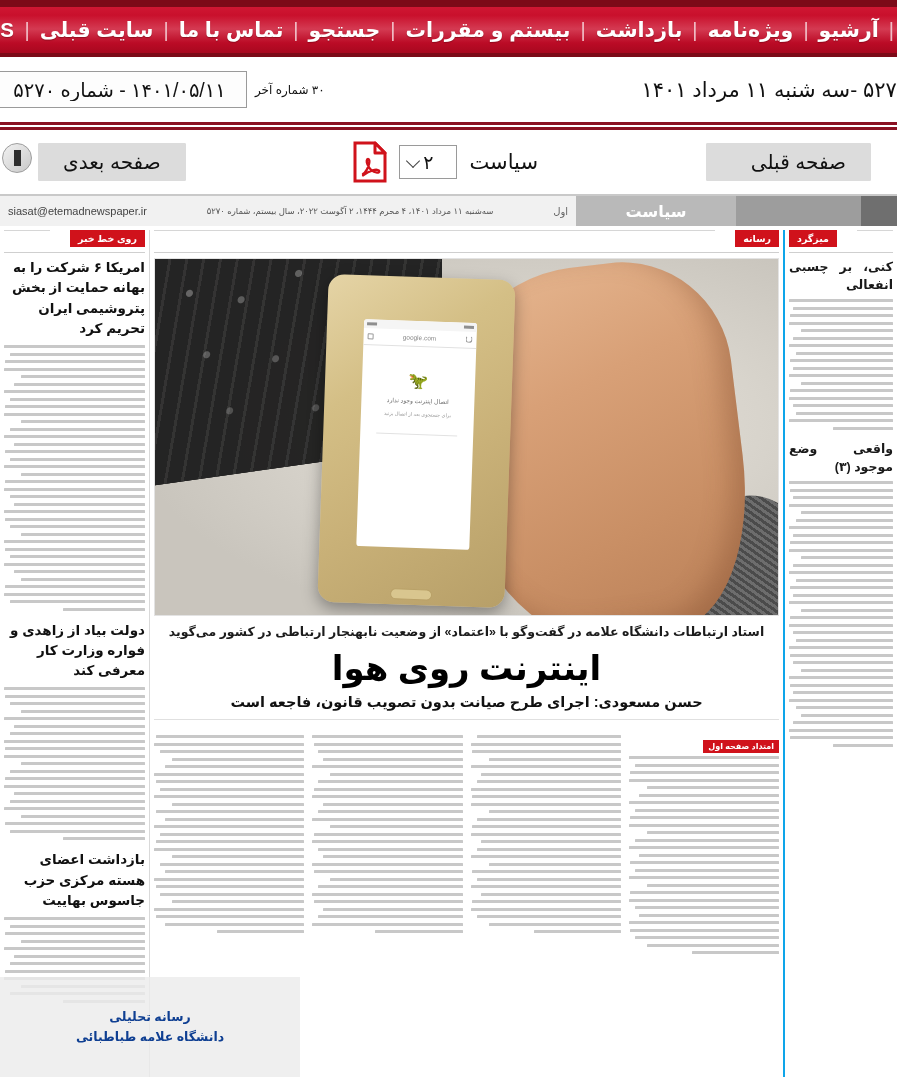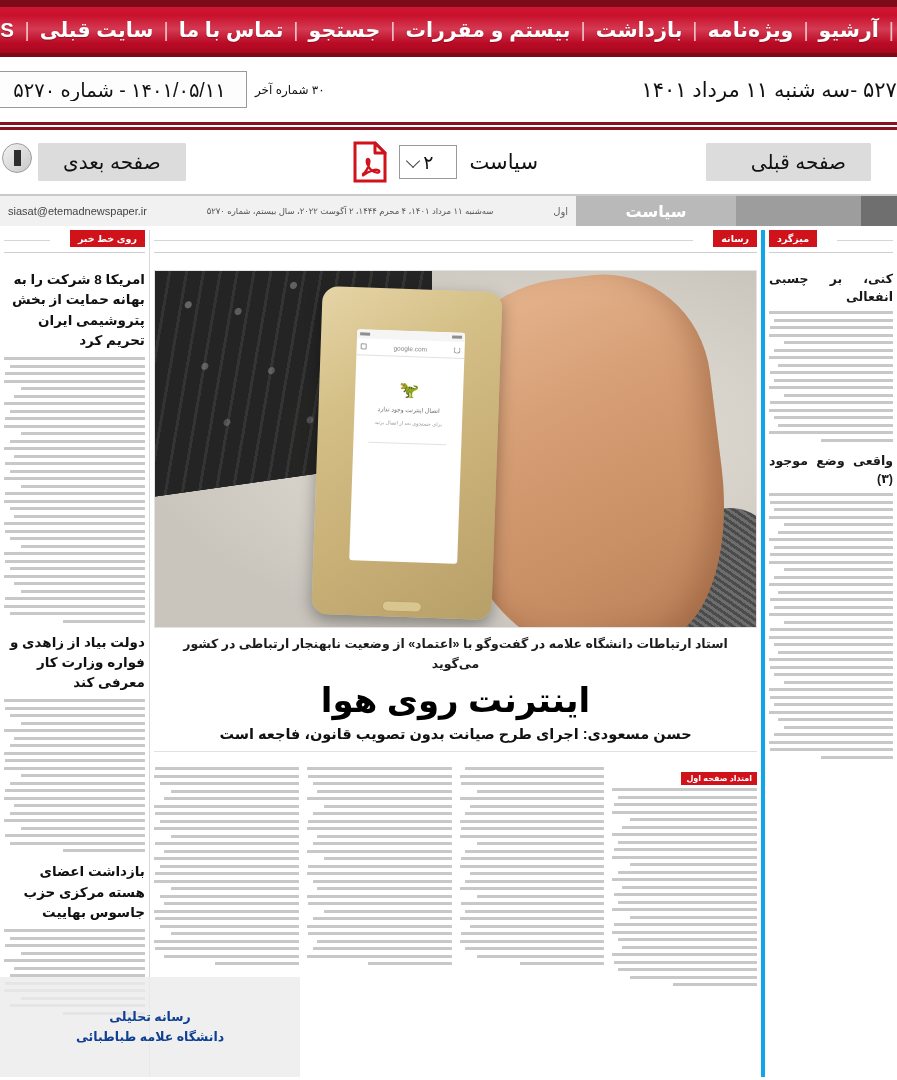--- a/index.html
+++ b/index.html
@@ -231,38 +231,38 @@
     background: #fff;
     padding-top: 4px;
   }
 
   .col {
     position: relative;
     background: #fff;
     padding: 0 4px;
     overflow: hidden;
   }
-  .col-right { width: 136px; border-left: 4px solid #0ea5e9; }
+  .col-right { width: 114px; border-left: 2px solid #0ea5e9; }
   .col-main  { flex: 1 1 auto; }
   .col-left  { width: 150px; border-right: 1px solid #d9d9d9; }
 
   .kicker-tag {
     display: inline-block;
     background: #d0121b;
     color: #fff;
     font-size: 9.5px;
     font-weight: 700;
     padding: 3px 8px;
     margin-bottom: 3px;
   }
   .tagline-row {
-    display: flex; align-items: center; gap: 20px;
+    display: flex; gap: 20px;
     border-bottom: 1px solid #cfcfcf;
     padding-bottom: 2px;
-    margin-bottom: 17px;
+    margin-bottom: 5px;
   }
   .tagline-rule { flex: 1 1 auto; height: 1px; background: #d6d6d6; }
 
   .mini-head {
     font-size: 12.5px;
     font-weight: 700;
     color: #1a1a1a;
     line-height: 1.45;
     margin: 4px 0 5px 0;
     text-align: justify;
@@ -767,21 +767,21 @@
           </div>
         </div>
       </div>
     </div>
 
     <div class="col col-left">
       <div class="tagline-row">
         <span class="kicker-tag">روی خط خبر</span>
         <span class="tagline-rule"></span>
       </div>
-      <div class="mini-head-big">امریکا 8 شرکت را به بهانه حمایت از بخش پتروشیمی ایران تحریم کرد</div>
+      <div class="mini-head-big">امریکا ۶ شرکت را به بهانه حمایت از بخش پتروشیمی ایران تحریم کرد</div>
       <div class="fake-body">
         <div class="fake-line s1"></div>
           <div class="fake-line s2"></div>
           <div class="fake-line s3"></div>
         <div class="fake-line s1"></div>
           <div class="fake-line s4"></div>
           <div class="fake-line s5"></div>
         <div class="fake-line s1"></div>
           <div class="fake-line s2"></div>
           <div class="fake-line s3"></div>

